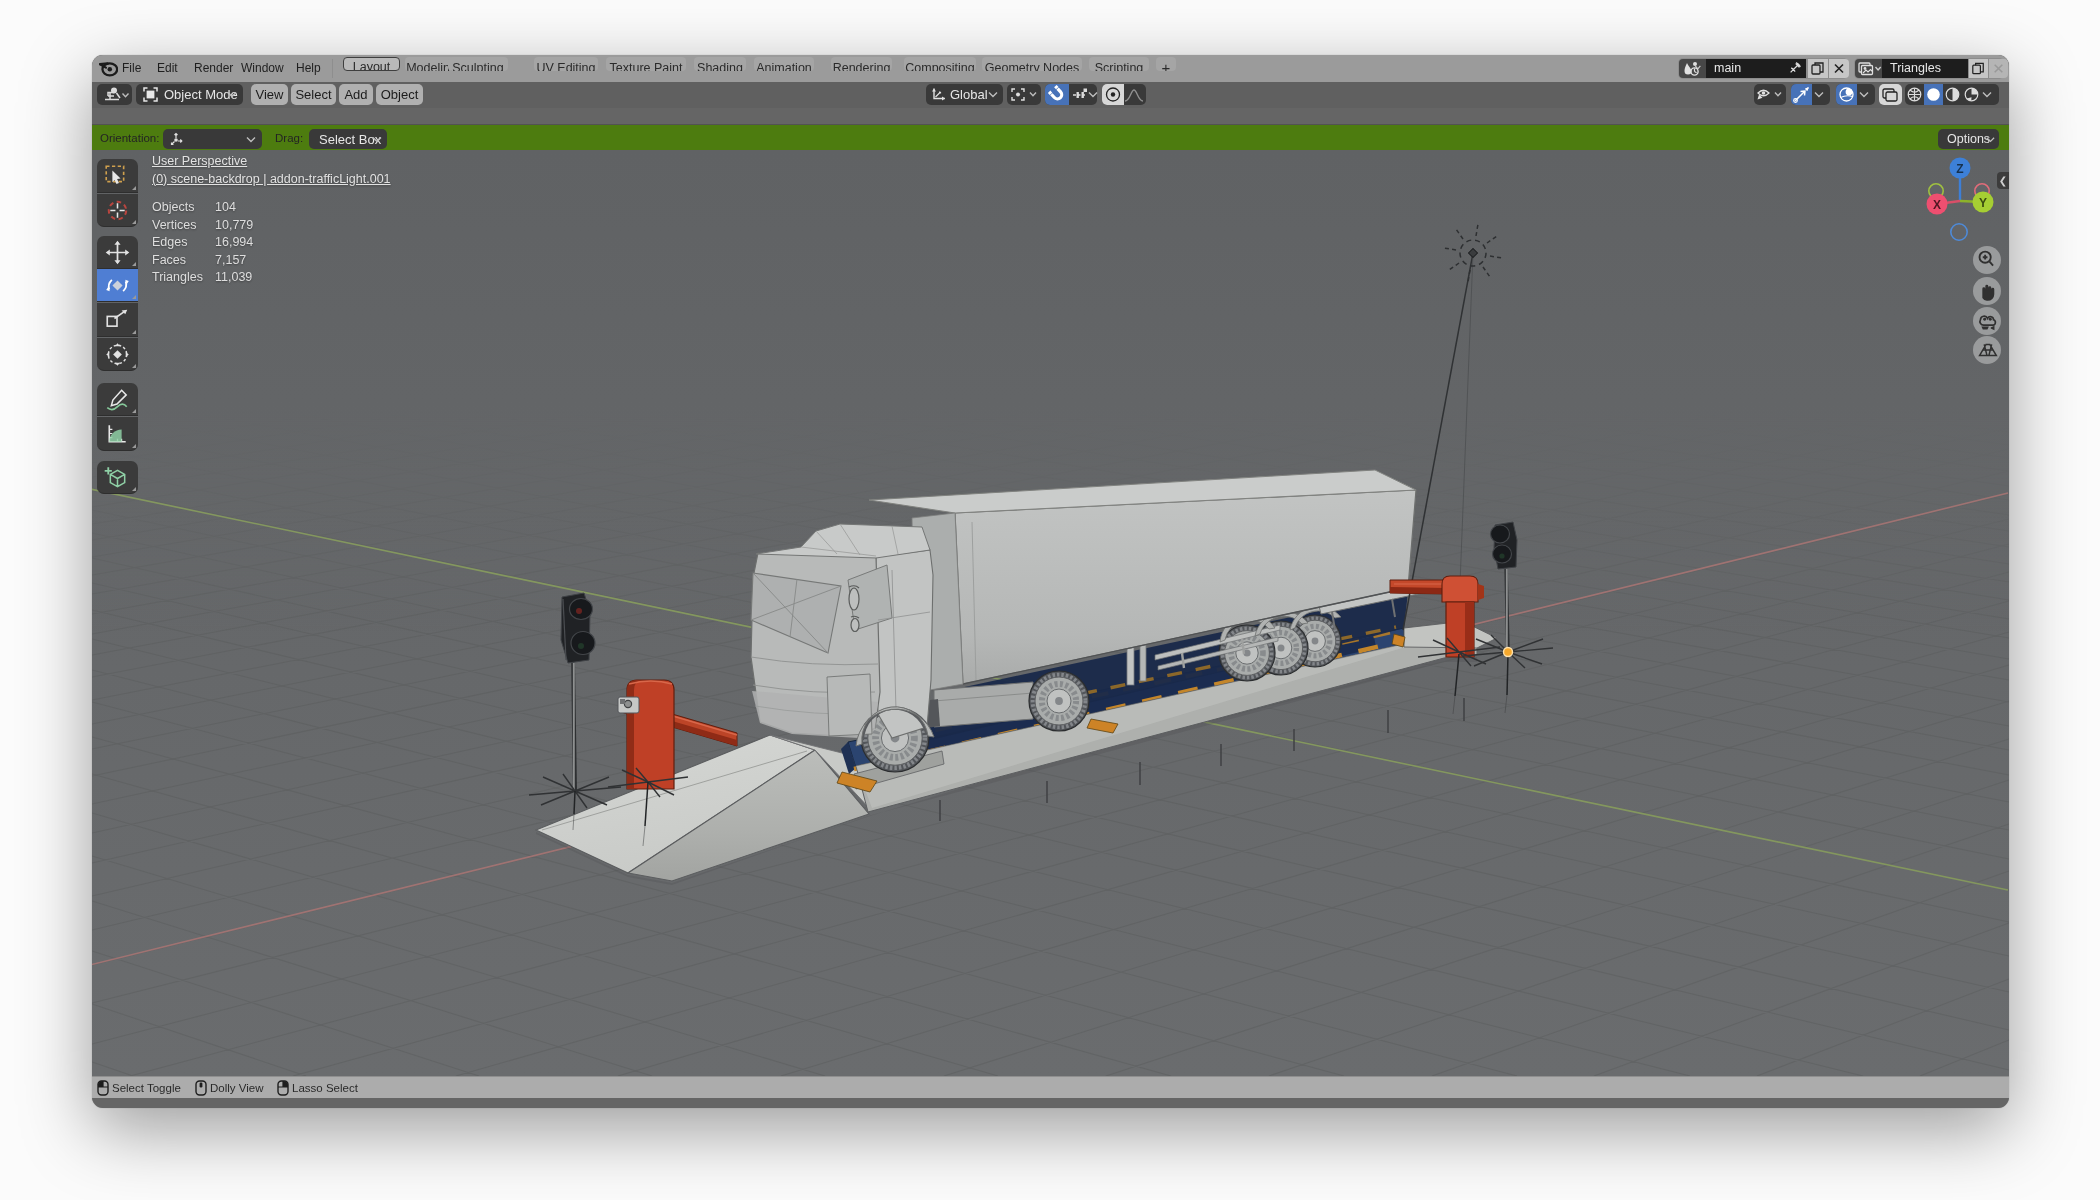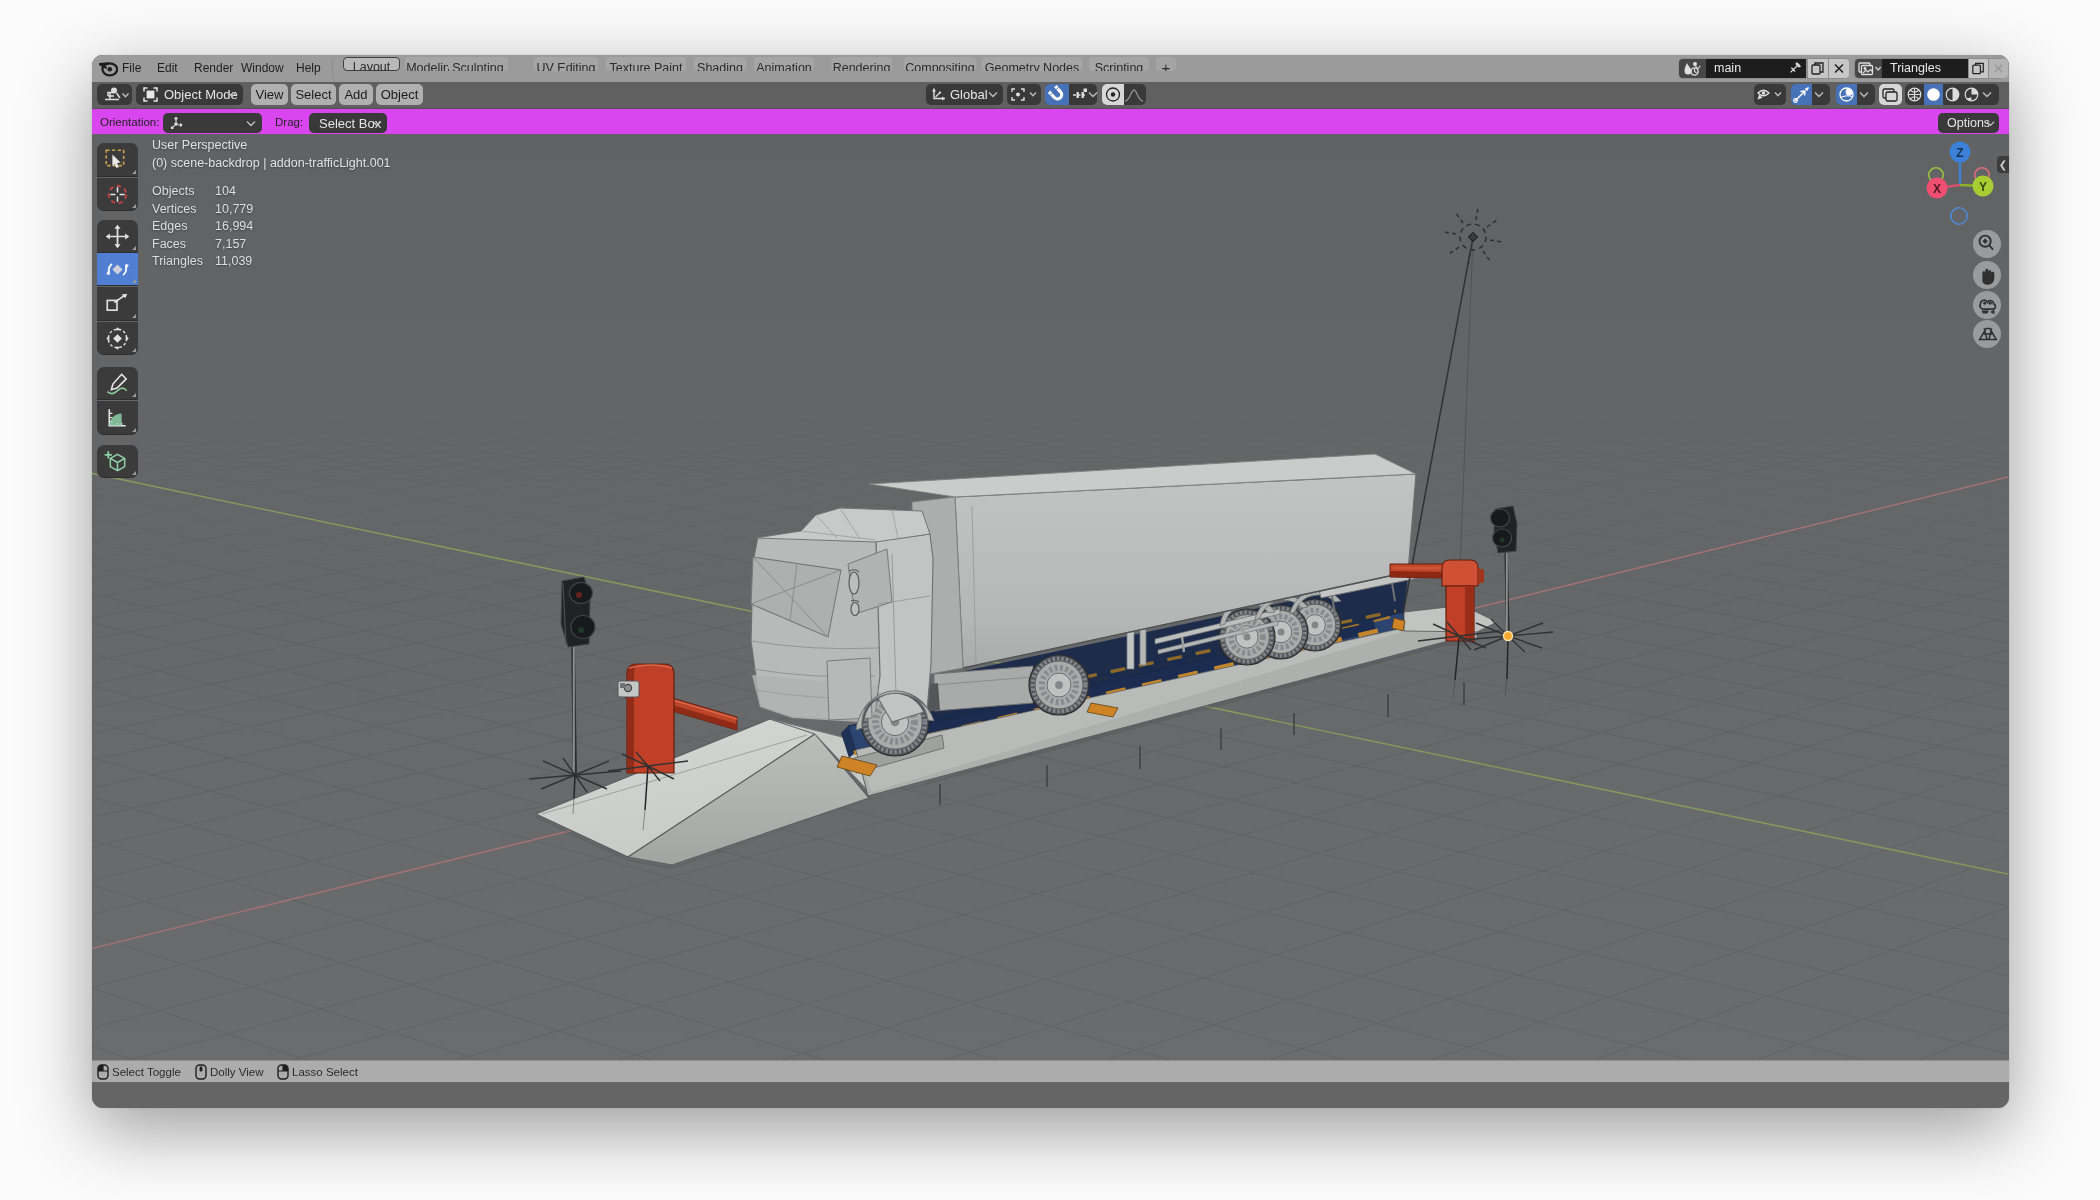--- a/index.html
+++ b/index.html
@@ -9,21 +9,21 @@
   .titlebar { position:relative; height:26px; background:linear-gradient(#adadad,#a2a2a2); }
   .tl { position:absolute; top:6.5px; width:13px; height:13px; border-radius:50%; }
   .title { position:absolute; left:0; right:0; top:0; height:26px; line-height:27px; text-align:center;
            font-size:14.5px; font-weight:bold; color:#3c3c3c; letter-spacing:-0.1px; text-indent:38px;}
   .menurow { position:relative; height:27px; background:#9b9b9b; font-size:12px; color:#1f1f1f; }
   .mitem { position:absolute; top:0; height:27px; line-height:27px; }
   .tab { position:absolute; top:2px; height:14px; line-height:22px; border-radius:4px; background:#a5a5a5;
          text-align:center; font-size:12.5px; color:#2a2a2a; white-space:nowrap; overflow:hidden; }
   .tab.active { background:#b9b9b9; border:1.5px solid #3f3f3f; line-height:19px; }
   .hdr3 { position:relative; height:26px; background:#606060; }
-  .hdr4 { position:relative; height:26px; background:#d946ef; border-top:1px solid #525252; }
+  .hdr4 { position:relative; height:26px; background:#4d7c0f; border-top:1px solid #525252;margin-top:16px; }
   .dbtn { position:absolute; background:#393939; border-radius:5px; color:#e6e6e6; font-size:13px; }
   .lbtn { position:absolute; background:#b0b0b0; border-radius:5px; color:#1c1c1c; font-size:13px; text-align:center; }
   .viewport { position:relative; height:926px; background:#636567; }
   .statusbar { position:relative; height:22px; background:#acacac; border-top:1px solid #8f8f8f;
                font-size:11.5px; color:#2a2a2a; }
 </style>
 </head>
 <body>
 <div class="window">
   <div class="menurow" id="menurow">
@@ -479,21 +479,21 @@
         </svg><div style="position:absolute;right:2px;bottom:2px;width:0;height:0;border-left:4px solid transparent;border-bottom:4px solid #9a9a9a;"></div></div>
 <div style="position:absolute;left:5px;top:267.2px;width:41px;height:33.5px;background:#3b3b3b;border-radius:0px 0px 7px 7px;border-bottom:1px solid #2e2e2e;"><svg width="41" height="33" viewBox="0 0 40 32">
           <path d="M12 8 v16 h16" fill="none" stroke="#e8e8e8" stroke-width="1.6"></path>
           <path d="M12 12 h3 M12 16 h3 M12 20 h3 M20 24 v-3 M24 24 v-3" stroke="#e8e8e8" stroke-width="1.2"></path>
           <path d="M12 24 a12 12 0 0 1 12-12 v12z" fill="#8fd0a6" opacity="0.85"></path>
         </svg><div style="position:absolute;right:2px;bottom:2px;width:0;height:0;border-left:4px solid transparent;border-bottom:4px solid #9a9a9a;"></div></div>
 <div style="position:absolute;left:5px;top:310.7px;width:41px;height:33.5px;background:#3b3b3b;border-radius:7px 7px 7px 7px;border-bottom:1px solid #2e2e2e;"><svg width="41" height="33" viewBox="0 0 40 32">
           <path d="M13 13 l7-4 7 4 v8 l-7 4 -7-4z M13 13 l7 4 7-4 M20 17 v8" fill="none" stroke="#8fd0a6" stroke-width="1.5"></path>
           <path d="M11 6 v7 M7.5 9.5 h7" stroke="#8fd0a6" stroke-width="1.8"></path>
         </svg><div style="position:absolute;right:2px;bottom:2px;width:0;height:0;border-left:4px solid transparent;border-bottom:4px solid #9a9a9a;"></div></div>
-<div style="position:absolute;left:60px;top:3px;color:#e2e2e2;font-size:12.5px;line-height:17.5px;text-shadow:0 1px 2px rgba(0,0,0,0.35);white-space:pre;">User Perspective
+<div style="position:absolute;left:60px;top:3px;color:#e2e2e2;font-size:12.5px;line-height:17.5px;text-shadow:0 1px 2px rgba(0,0,0,0.35);white-space:pre;text-decoration:underline;">User Perspective
 (0) scene-backdrop | addon-trafficLight.001</div>
 <div style="position:absolute;left:60px;top:49px;color:#dedede;font-size:12.5px;line-height:17.5px;text-shadow:0 1px 2px rgba(0,0,0,0.35);">Objects<br>Vertices<br>Edges<br>Faces<br>Triangles</div>
 <div style="position:absolute;left:123px;top:49px;color:#dedede;font-size:12.5px;line-height:17.5px;text-shadow:0 1px 2px rgba(0,0,0,0.35);">104<br>10,779<br>16,994<br>7,157<br>11,039</div>
 <svg style="position:absolute;left:1820px;top:0px" width="97" height="230" viewBox="0 0 97 230">
 <g font-family="Liberation Sans, sans-serif">
 <line x1="48" y1="51" x2="48" y2="18" stroke="#3d7fd7" stroke-width="2.4"></line>
 <line x1="48" y1="51" x2="25" y2="54" stroke="#d94f68" stroke-width="2.4"></line>
 <line x1="48" y1="51" x2="71" y2="52" stroke="#8db32a" stroke-width="2.4"></line>
 <circle cx="24" cy="41" r="7.2" fill="#63656a" fill-opacity="0.5" stroke="#9fc040" stroke-width="1.6"></circle>
 <circle cx="70" cy="41" r="7.2" fill="#63656a" fill-opacity="0.5" stroke="#e06c79" stroke-width="1.6"></circle>

